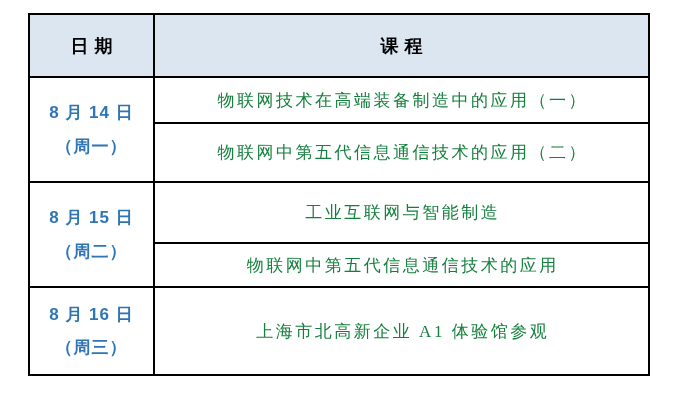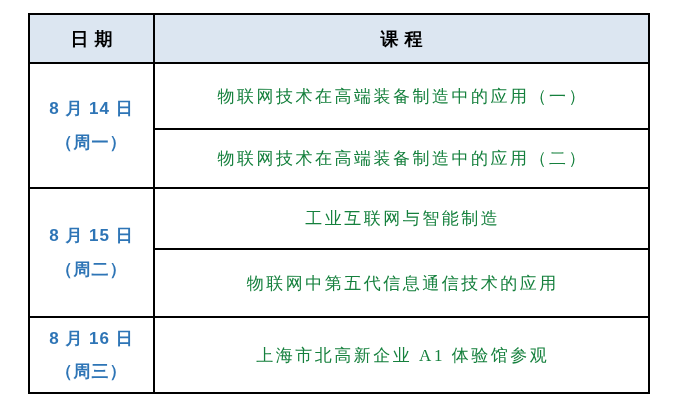--- a/index.html
+++ b/index.html
@@ -30,36 +30,36 @@
   table.schedule col.c-course { width: 495px; }
   table.schedule th,
   table.schedule td {
     border: 2px solid #000000;
     text-align: center;
     vertical-align: middle;
     padding: 0;
     overflow: hidden;
   }
   
-  tr.hdr { height: 49px; }
+  tr.hdr { height: 63px; }
   tr.hdr th {
     background: #dce6f1;
     color: #000000;
     font-family: "Liberation Serif", serif;
     font-size: 18px;
     font-weight: 700;
     letter-spacing: 6px;
     text-indent: 6px; 
   }
   
-  tr.r1 { height: 66px; }
+  tr.r1 { height: 46px; }
   tr.r2 { height: 59px; }
   tr.r3 { height: 61px; padding-left: 44px; }
-  tr.r4 { height: 68px; }
-  tr.r5 { height: 76px; margin-left: 12px; }
+  tr.r4 { height: 44px; }
+  tr.r5 { height: 88px; margin-left: 12px; }
   
   td.date-cell {
     color: #2e75b6;
     font-family: "Liberation Sans", sans-serif;
     font-weight: 700;
     font-size: 17px;
     line-height: 1.95;
     letter-spacing: 1px;
   }
   
@@ -89,21 +89,21 @@
     </thead>
     <tbody>
       <tr class="r1">
         <td class="date-cell" rowspan="2">
           <div>8 月 14 日</div>
           <div>（周一）</div>
         </td>
         <td class="course-cell">物联网技术在高端装备制造中的应用（一）</td>
       </tr>
       <tr class="r2">
-        <td class="course-cell">物联网技术在高端装备制造中的应用（二）</td>
+        <td class="course-cell">物联网中第五代信息通信技术的应用（二）</td>
       </tr>
       <tr class="r3">
         <td class="date-cell" rowspan="2">
           <div>8 月 15 日</div>
           <div>（周二）</div>
         </td>
         <td class="course-cell">工业互联网与智能制造</td>
       </tr>
       <tr class="r4">
         <td class="course-cell">物联网中第五代信息通信技术的应用</td>

